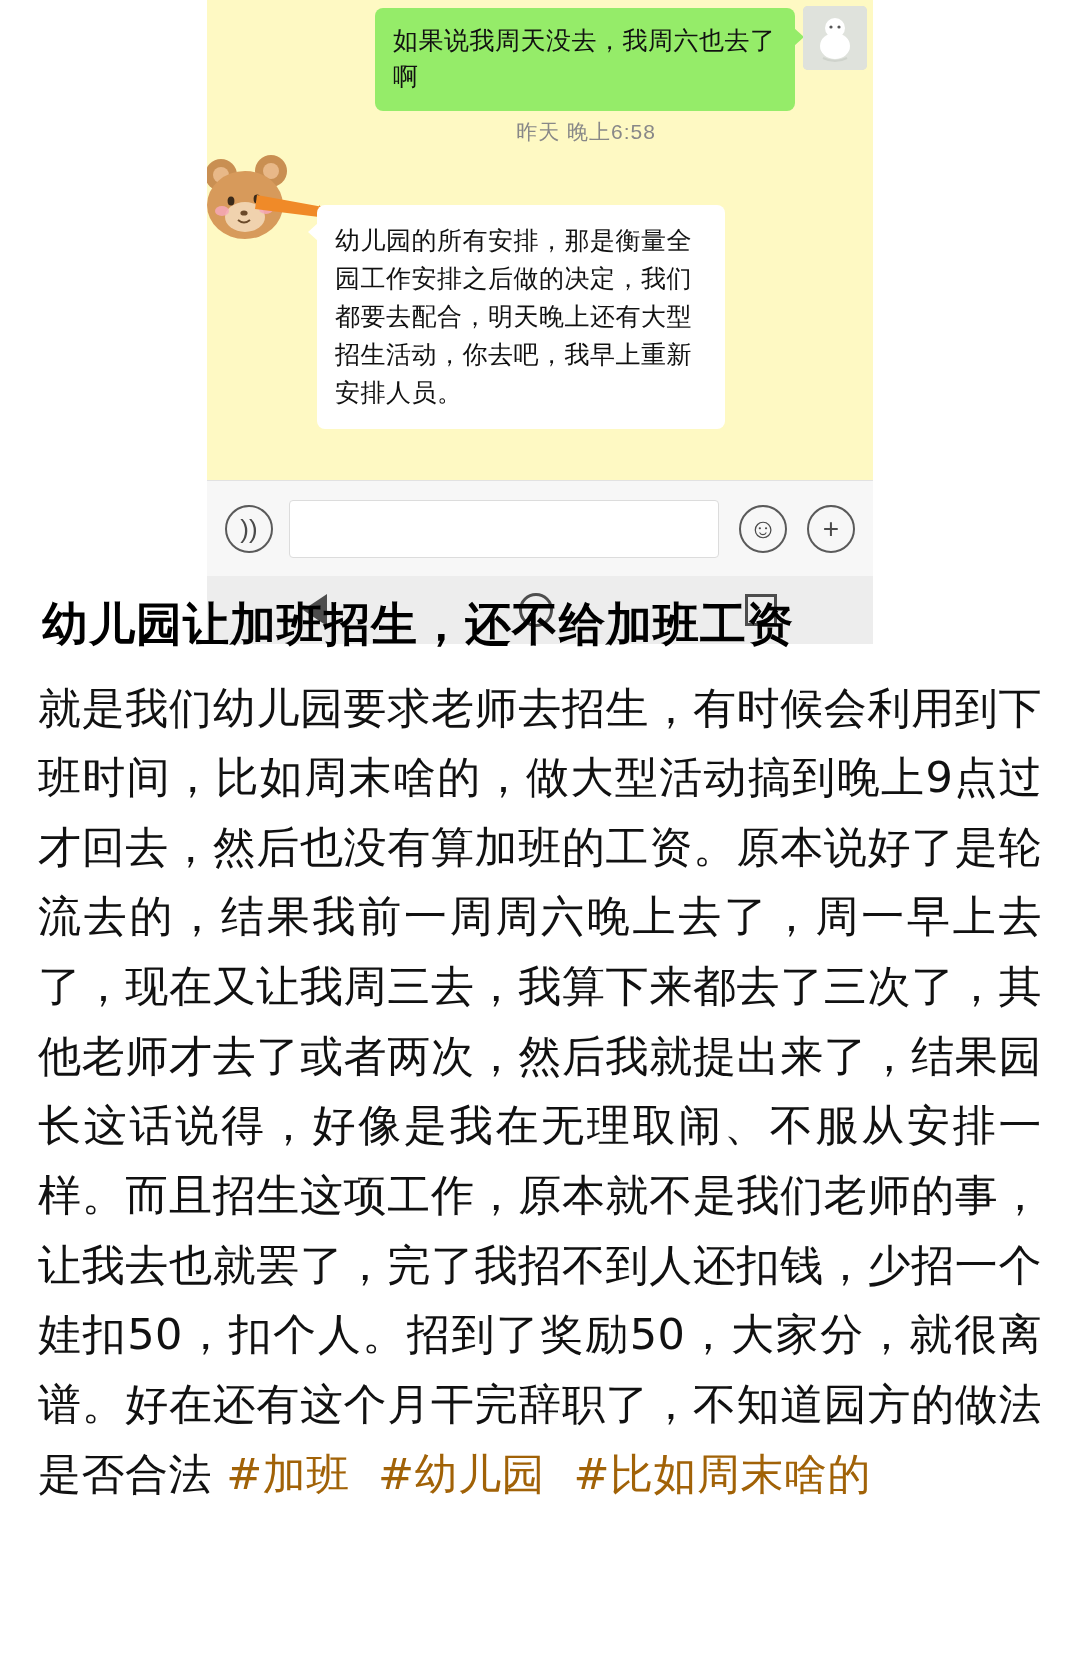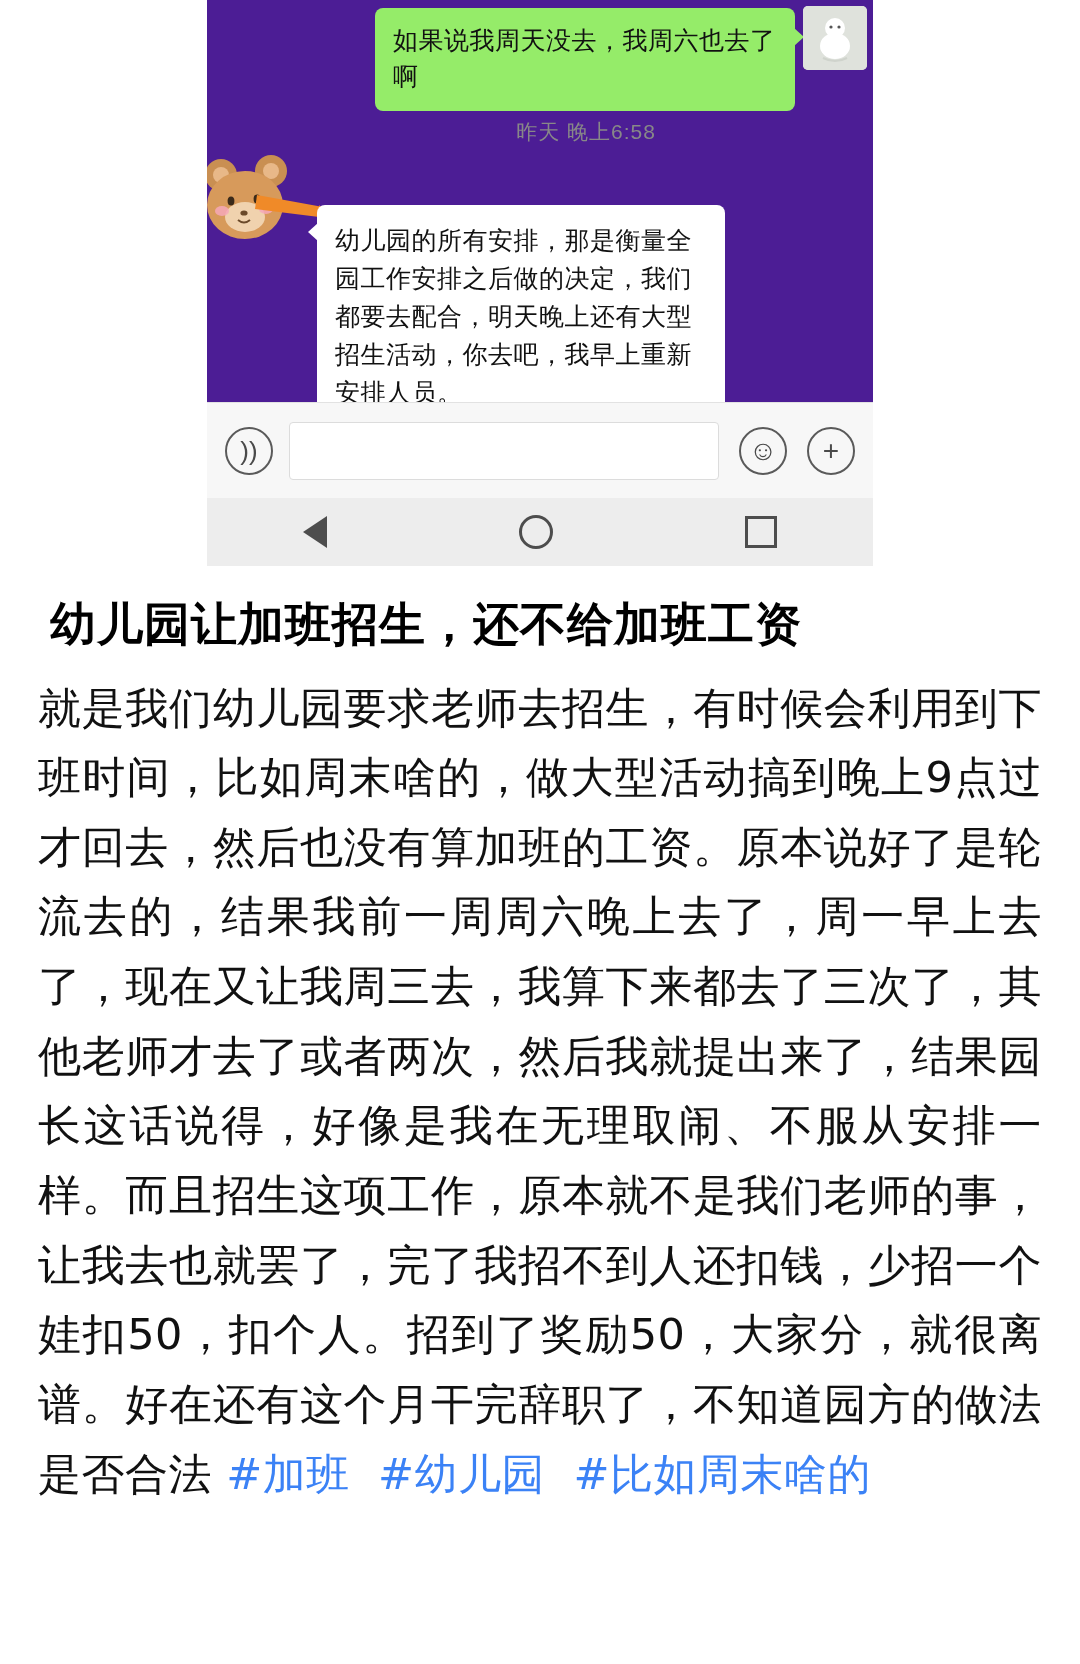--- a/index.html
+++ b/index.html
@@ -20,22 +20,22 @@
     height: 1664px;
     background: #ffffff;
   }
 
   
   .chat-shot {
     position: absolute;
     left: 207px;
     top: 0;
     width: 666px;
-    height: 566px;
-    background: #4c1d95;
+    height: 644px;
+    background: #fef9c3;
     overflow: hidden;
   }
 
   
   .msg-out {
     position: absolute;
     right: 78px;
     top: 8px;
     max-width: 420px;
   }
@@ -224,32 +224,32 @@
     padding: 22px 38px 0 38px;
     box-sizing: border-box;
   }
   .art-title {
     font-family: "DejaVu Sans", sans-serif;
     font-weight: bold;
     font-size: 46px;
     line-height: 1.25;
     letter-spacing: 1px;
     color: #000;
-    margin: 8px 0 20px 12px;
+    margin: 8px 0 20px 4px;
   }
   .art-body {
     font-family: "DejaVu Sans", sans-serif;
     font-size: 43px;
     line-height: 1.62;
     letter-spacing: 0.5px;
     color: #111;
     text-align: justify;
   }
   .tag {
-    color: #3b82f6;
+    color: #a16207;
   }
 </style>
 </head>
 <body>
 
 <div class="page">
 
   <div class="chat-shot">
 
     <div class="msg-out">

